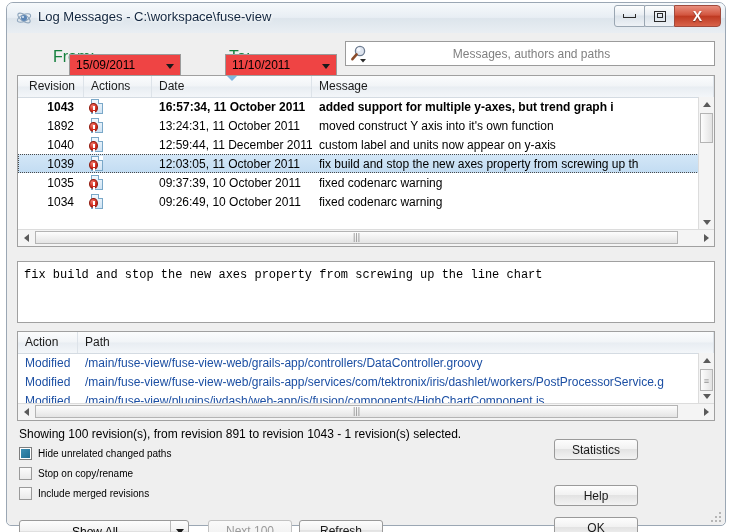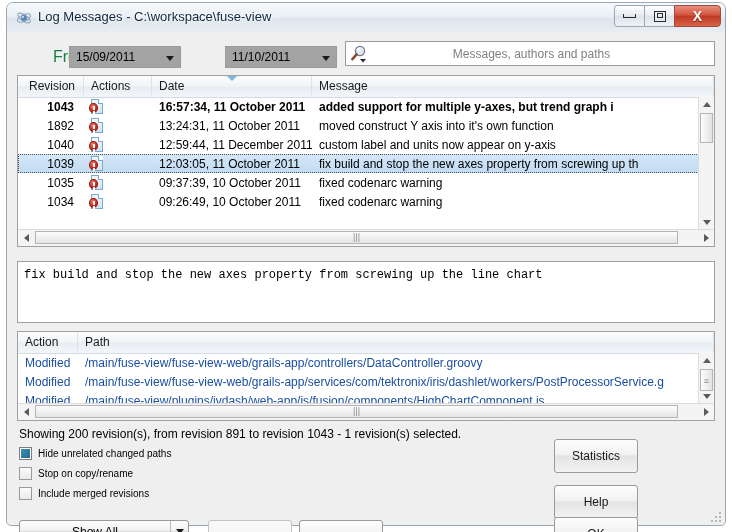--- a/index.html
+++ b/index.html
@@ -80,24 +80,24 @@
     position: absolute;
     left: 0; top: 30px; right: 0; bottom: 0;
     background: #efefef;
     border-radius: 0 0 5px 5px;
   }
 
   
   .filterbar { position: absolute; left: 10px; top: 8px; right: 10px; height: 30px; }
   .lbl { position: absolute; font-size: 16px; color: #15803d; top: 7px; margin-left: 32px; }
   .combo {
-    position: absolute; top: 5px;
+    position: absolute; top: 13px;
     height: 22px;
     box-sizing: border-box;
-    background: #a3a3a3;
+    background: #ef4444;
     border: 1px solid #9b9b9b;
     display: flex; align-items: center;
   }
   .combo .val { padding-left: 6px; font-size: 12px; color: #000; }
   .combo .arrow {
     position: absolute; right: 6px; top: 9px;
     width: 0; height: 0;
     border-left: 4px solid transparent;
     border-right: 4px solid transparent;
     border-top: 5px solid #1a1a1a;
@@ -283,21 +283,21 @@
   .chkbox.checked:after {
     content:''; position:absolute; left:1px; top:1px; right:1px; bottom:1px;
     background: linear-gradient(135deg,#3d8fb4 0%,#1f6d92 100%);
   }
   .chk-label { font-size: 10px; color: #000; }
 
   
   .btn {
     position: absolute;
     box-sizing: border-box;
-    height: 34px;
+    height: 21px;
     border: 1px solid #9a9a9a;
     border-radius: 3px;
     background: linear-gradient(to bottom, #fdfdfd 0%, #f2f2f2 45%, #e3e3e3 50%, #f3f3f3 100%);
     font-size: 12px;
     color: #1a1a1a;
     display: flex; align-items: center; justify-content: center;
     font-family: "Liberation Sans", sans-serif;
   }
   .btn.disabled { color: #9a9a9a; border-color: #c3c3c3; background: linear-gradient(to bottom,#fafafa,#efefef); }
 
@@ -520,21 +520,21 @@
           </div>
         <div class="hthumb" style="left:17px; right:36px;">
             <span class="grip">|||</span>
           </div>
         <div class="arrow-rt">
             <span class="tri-rt"></span>
           </div>
       </div>
     </div>
 
-    <div class="status">Showing 200 revision(s), from revision 891 to revision 1043 - 1 revision(s) selected.</div>
+    <div class="status">Showing 100 revision(s), from revision 891 to revision 1043 - 1 revision(s) selected.</div>
 
     <div class="chk-row" style="top:414px;">
       <span class="chkbox checked"></span>
       <span class="chk-label">Hide unrelated changed paths</span>
     </div>
     <div class="chk-row" style="top:434px;">
       <span class="chkbox"></span>
       <span class="chk-label">Stop on copy/rename</span>
     </div>
     <div class="chk-row" style="top:454px;">

